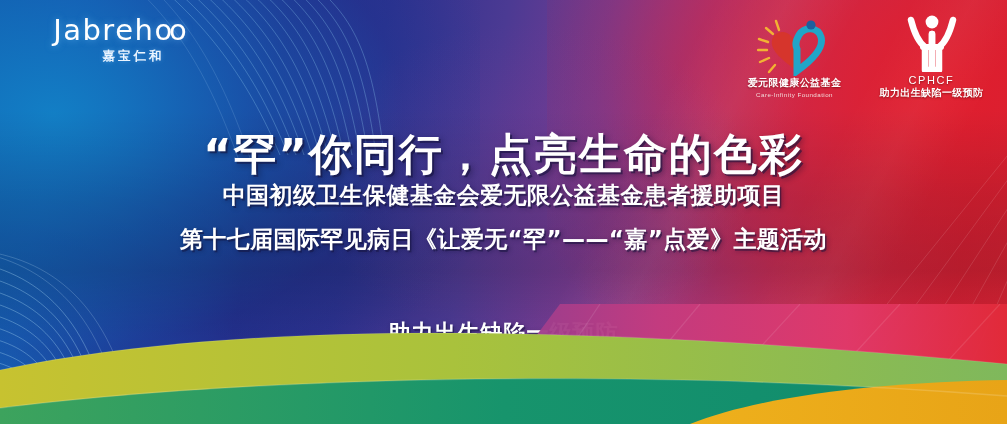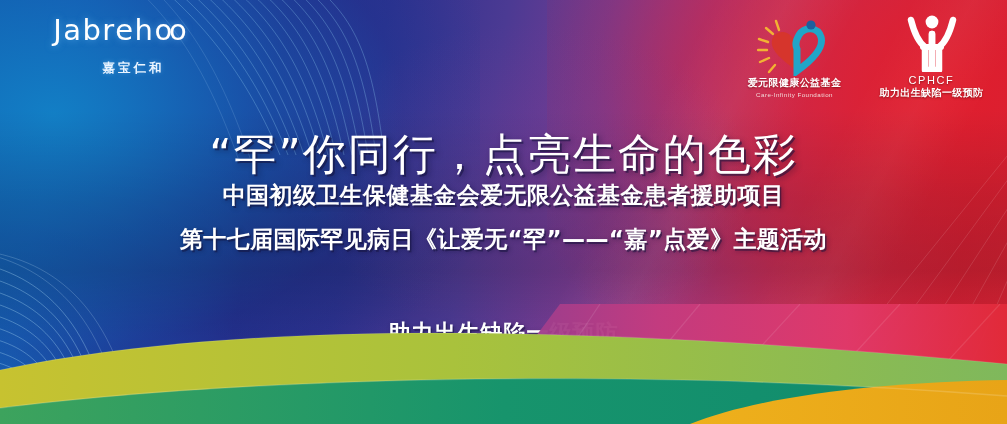--- a/index.html
+++ b/index.html
@@ -91,21 +91,21 @@
     font-size:29px;
     letter-spacing:1.5px;
     color:#ffffff;
     font-weight:400;
     line-height:32px;
     white-space:nowrap;
     text-shadow:0 0 7px rgba(120,200,255,.55);
   }
   .logo-word .inf{letter-spacing:-3px;}
   .logo-cn{
-    margin-top:14px;
+    margin-top:2px;
     font-size:12.5px;
     letter-spacing:3px;
     color:#eaf4ff;
     font-weight:600;
     white-space:nowrap;
     padding-left:30px;
     text-shadow:0 0 5px rgba(120,200,255,.45);
   }
 
   .logo-right-group{
@@ -130,21 +130,21 @@
   }
 
   
   .headline-wrap{
     position:absolute; left:0; right:0; top:128px;
     text-align:center;
   }
   .headline{
     font-family:"DejaVu Sans","Liberation Sans",sans-serif;
     font-size:43px;
-    font-weight:400;
+    font-weight:700;
     color:#ffffff;
     letter-spacing:2px;
     line-height:52px;
     white-space:nowrap;
     text-shadow:
        2px 2px 0 rgba(20,18,60,.55),
        3px 3px 6px rgba(10,10,40,.45);
   }
   .subline{
     font-family:"DejaVu Sans","Liberation Sans",sans-serif;

